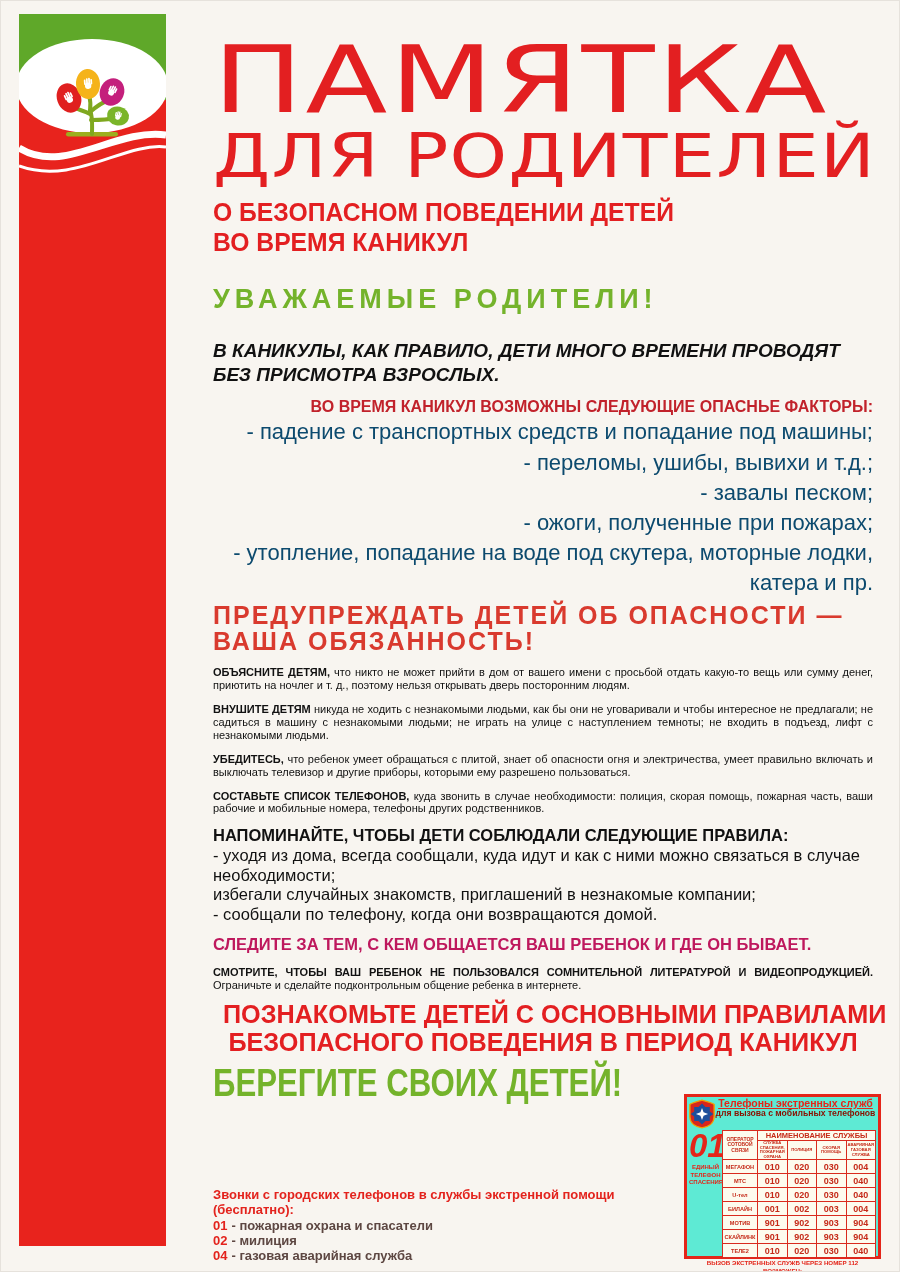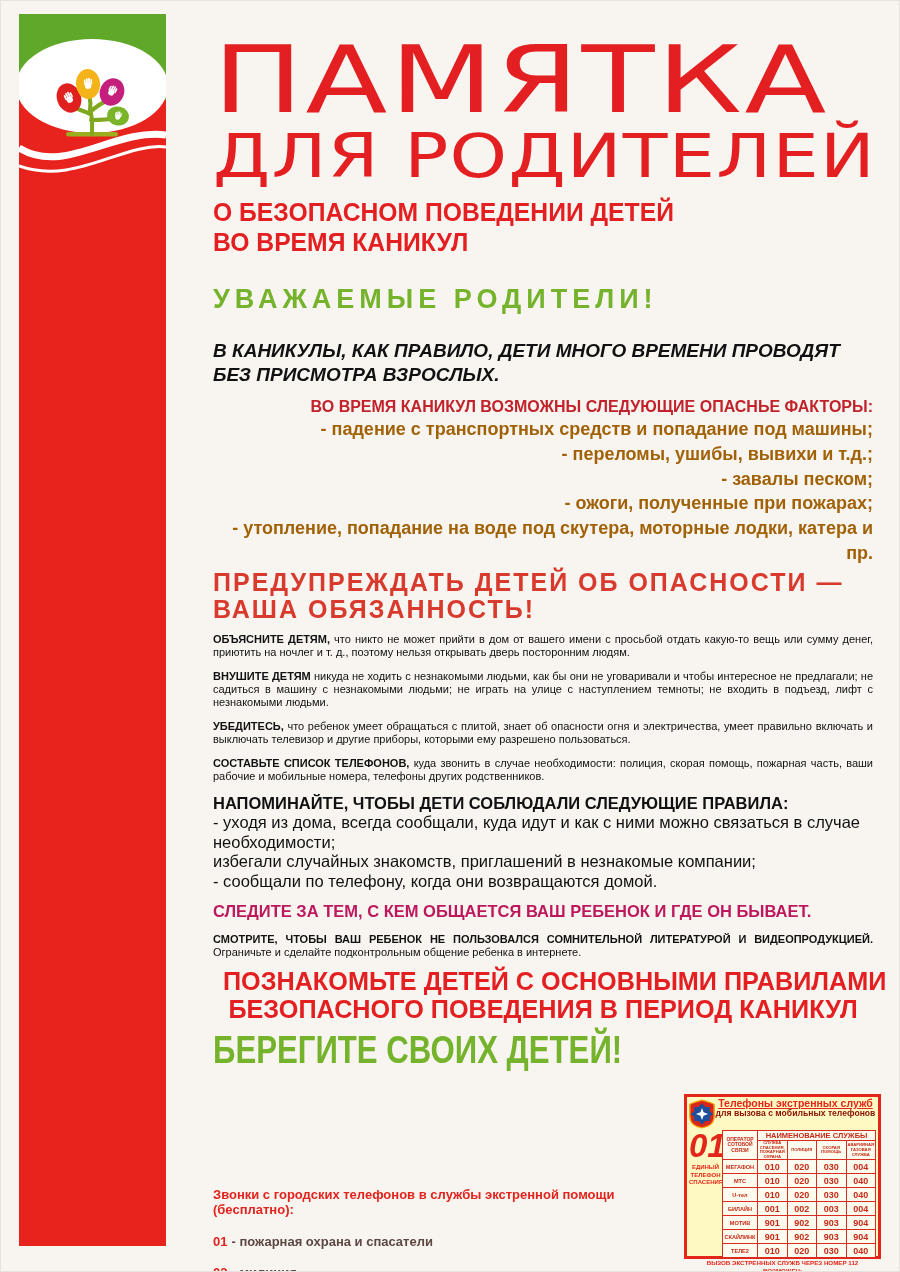--- a/index.html
+++ b/index.html
@@ -11,40 +11,40 @@
   .title1{margin:0;font-family:"DejaVu Sans",sans-serif;font-weight:400;color:#e31f21;
           font-size:92px;line-height:.95;letter-spacing:2px;transform:scaleX(1.30);transform-origin:0 50%;white-space:nowrap;}
   .title2{margin:2px 0 0 0;font-family:"DejaVu Sans",sans-serif;font-weight:400;color:#e31f21;
           font-size:60px;line-height:1.0;letter-spacing:1px;transform:scaleX(1.22);transform-origin:0 50%;white-space:nowrap;}
   .subtitle{margin-top:12px;color:#e31f21;font-weight:bold;font-size:26px;line-height:1.15;
             transform:scaleX(.95);transform-origin:0 0;white-space:nowrap;}
   .greeting{margin:26px 0 0 0;color:#74b32b;font-size:27px;font-weight:bold;letter-spacing:5px;white-space:nowrap;}
   .intro{margin:24px 0 0 0;color:#111;font-size:19px;font-weight:bold;line-height:1.25;font-style:italic;}
   .hazards{margin-top:10px;text-align:right;}
   .hazards-heading{color:#c1222b;font-size:16px;font-weight:bold;line-height:1.3;}
-  .hazard-item{color:#a16207;font-size:18px;line-height:1.37;font-weight:bold;}
+  .hazard-item{color:#0c4a6e;font-size:22px;line-height:1.37;}
   .warn-heading{margin:4px 0 0 0;color:#d93a2e;font-size:25px;font-weight:bold;letter-spacing:2px;line-height:1.05;}
   .warn-heading span{display:block;white-space:nowrap;}
   p.advice{margin:11px 0 0 0;color:#111;font-size:11px;line-height:1.18;text-align:justify;}
   p.advice .lead{font-weight:bold;}
   .rules-heading{margin-top:11px;color:#111;font-size:16.5px;font-weight:bold;line-height:1.2;}
   .rule-item{color:#111;font-size:16.5px;line-height:1.18;}
   .watch-line{margin:11px 0 0 0;color:#be185d;font-size:16.5px;font-weight:bold;line-height:1.2;}
   .acquaint{margin:8px 0 0 0;text-align:center;color:#e31f21;font-weight:bold;font-size:26px;line-height:1.08;
             transform:scaleX(.97);transform-origin:50% 0;}
   .acquaint span{display:block;white-space:nowrap;}
   .final-line{margin:8px 0 0 0;color:#74b32b;font-weight:bold;font-size:38px;line-height:1.0;
               transform:scaleX(.82);transform-origin:0 0;white-space:nowrap;}
 
   .landline{position:absolute;left:212px;top:1186px;width:470px;font-size:13px;font-weight:bold;line-height:1.18;}
   .ll-heading{color:#e3231d;}
-  .ll-item{color:#5d4742;margin-top:16px;}
+  .ll-item{color:#5d4742;}
   .ll-num{color:#e3231d;margin-right:4px;}
 
-  .mobile-card{position:absolute;left:683px;top:1093px;width:197px;height:165px;background:#fef9c3;
+  .mobile-card{position:absolute;left:683px;top:1093px;width:197px;height:165px;background:#5eead4;
                border:3px solid #e42519;box-sizing:border-box;padding:1px 2px;}
   .mc-head{display:flex;align-items:flex-start;}
   .crest{width:26px;height:30px;flex:0 0 26px;margin-top:1px;}
   .mc-titles{flex:1;text-align:center;line-height:1.05;}
   .mc-title{color:#e42519;font-weight:bold;font-size:10.5px;text-decoration:underline;}
   .mc-subtitle{color:#8a1000;font-weight:bold;font-size:8.6px;}
   .mc-body{display:flex;margin-top:1px;}
   .mc-left{width:33px;flex:0 0 33px;text-align:center;}
   .mc-big-num{color:#e42519;font-weight:bold;font-size:33px;line-height:.95;font-style:italic;}
   .mc-big-caption{color:#e42519;font-weight:bold;font-size:6px;line-height:1.2;margin-top:3px;}

